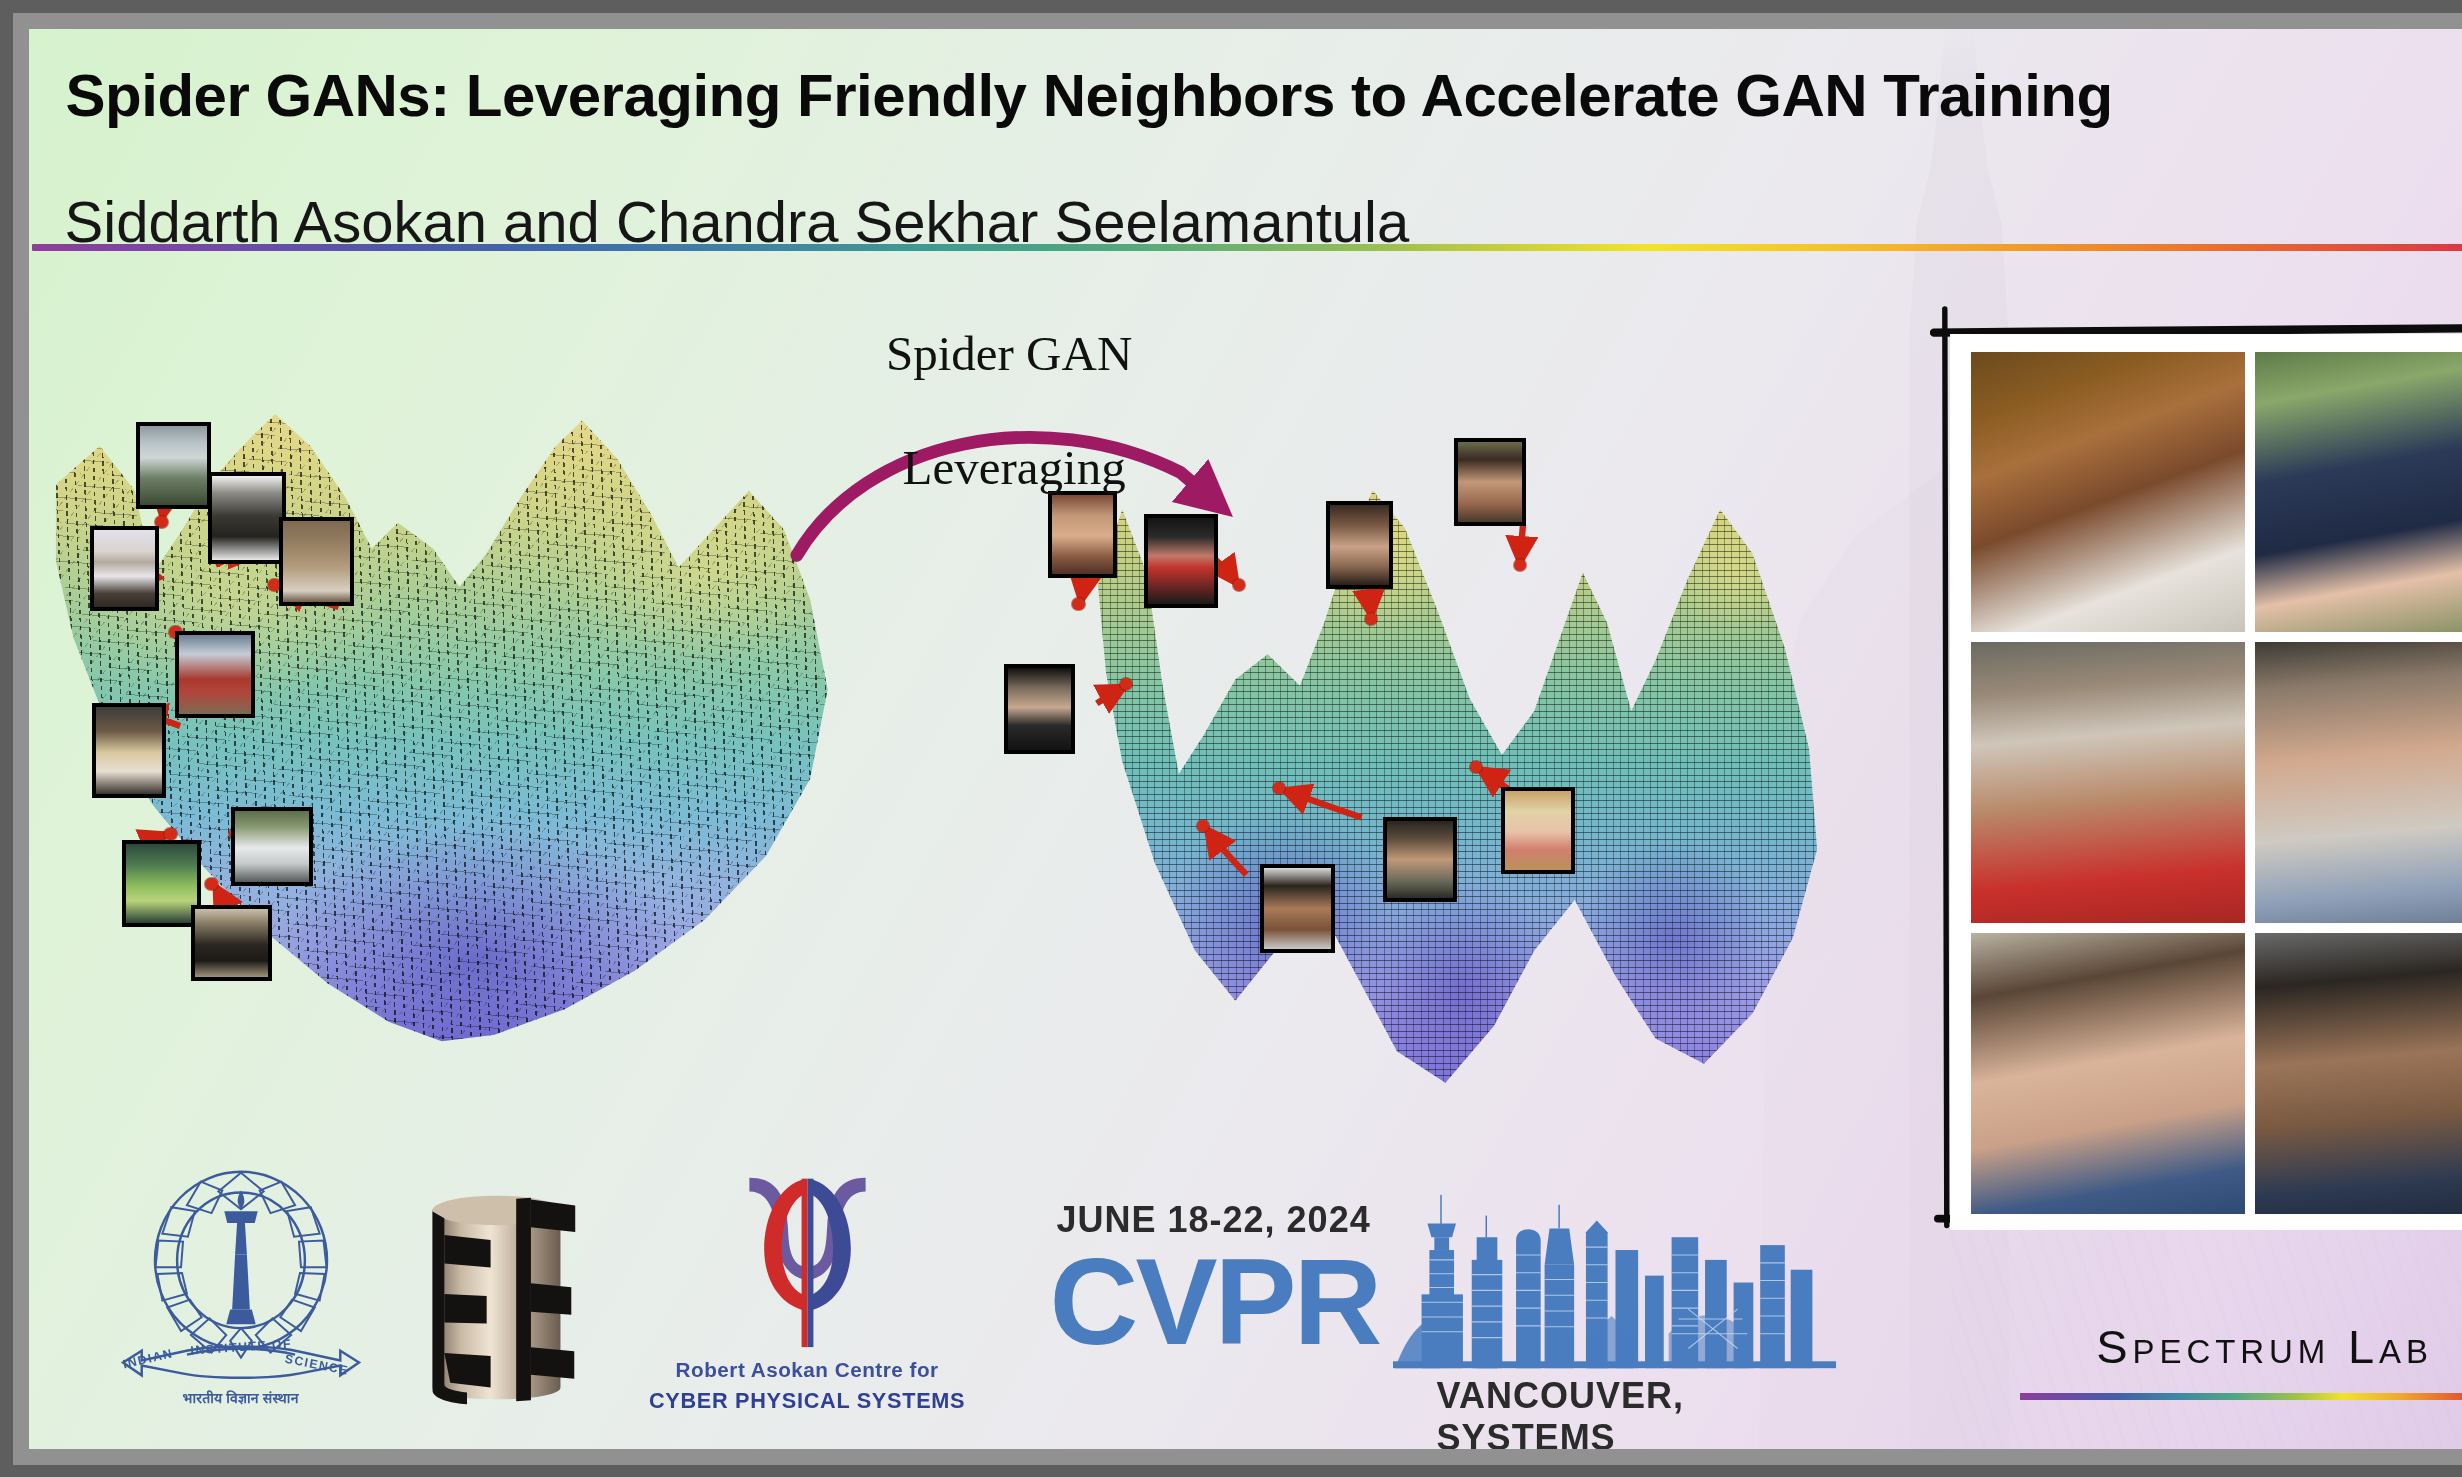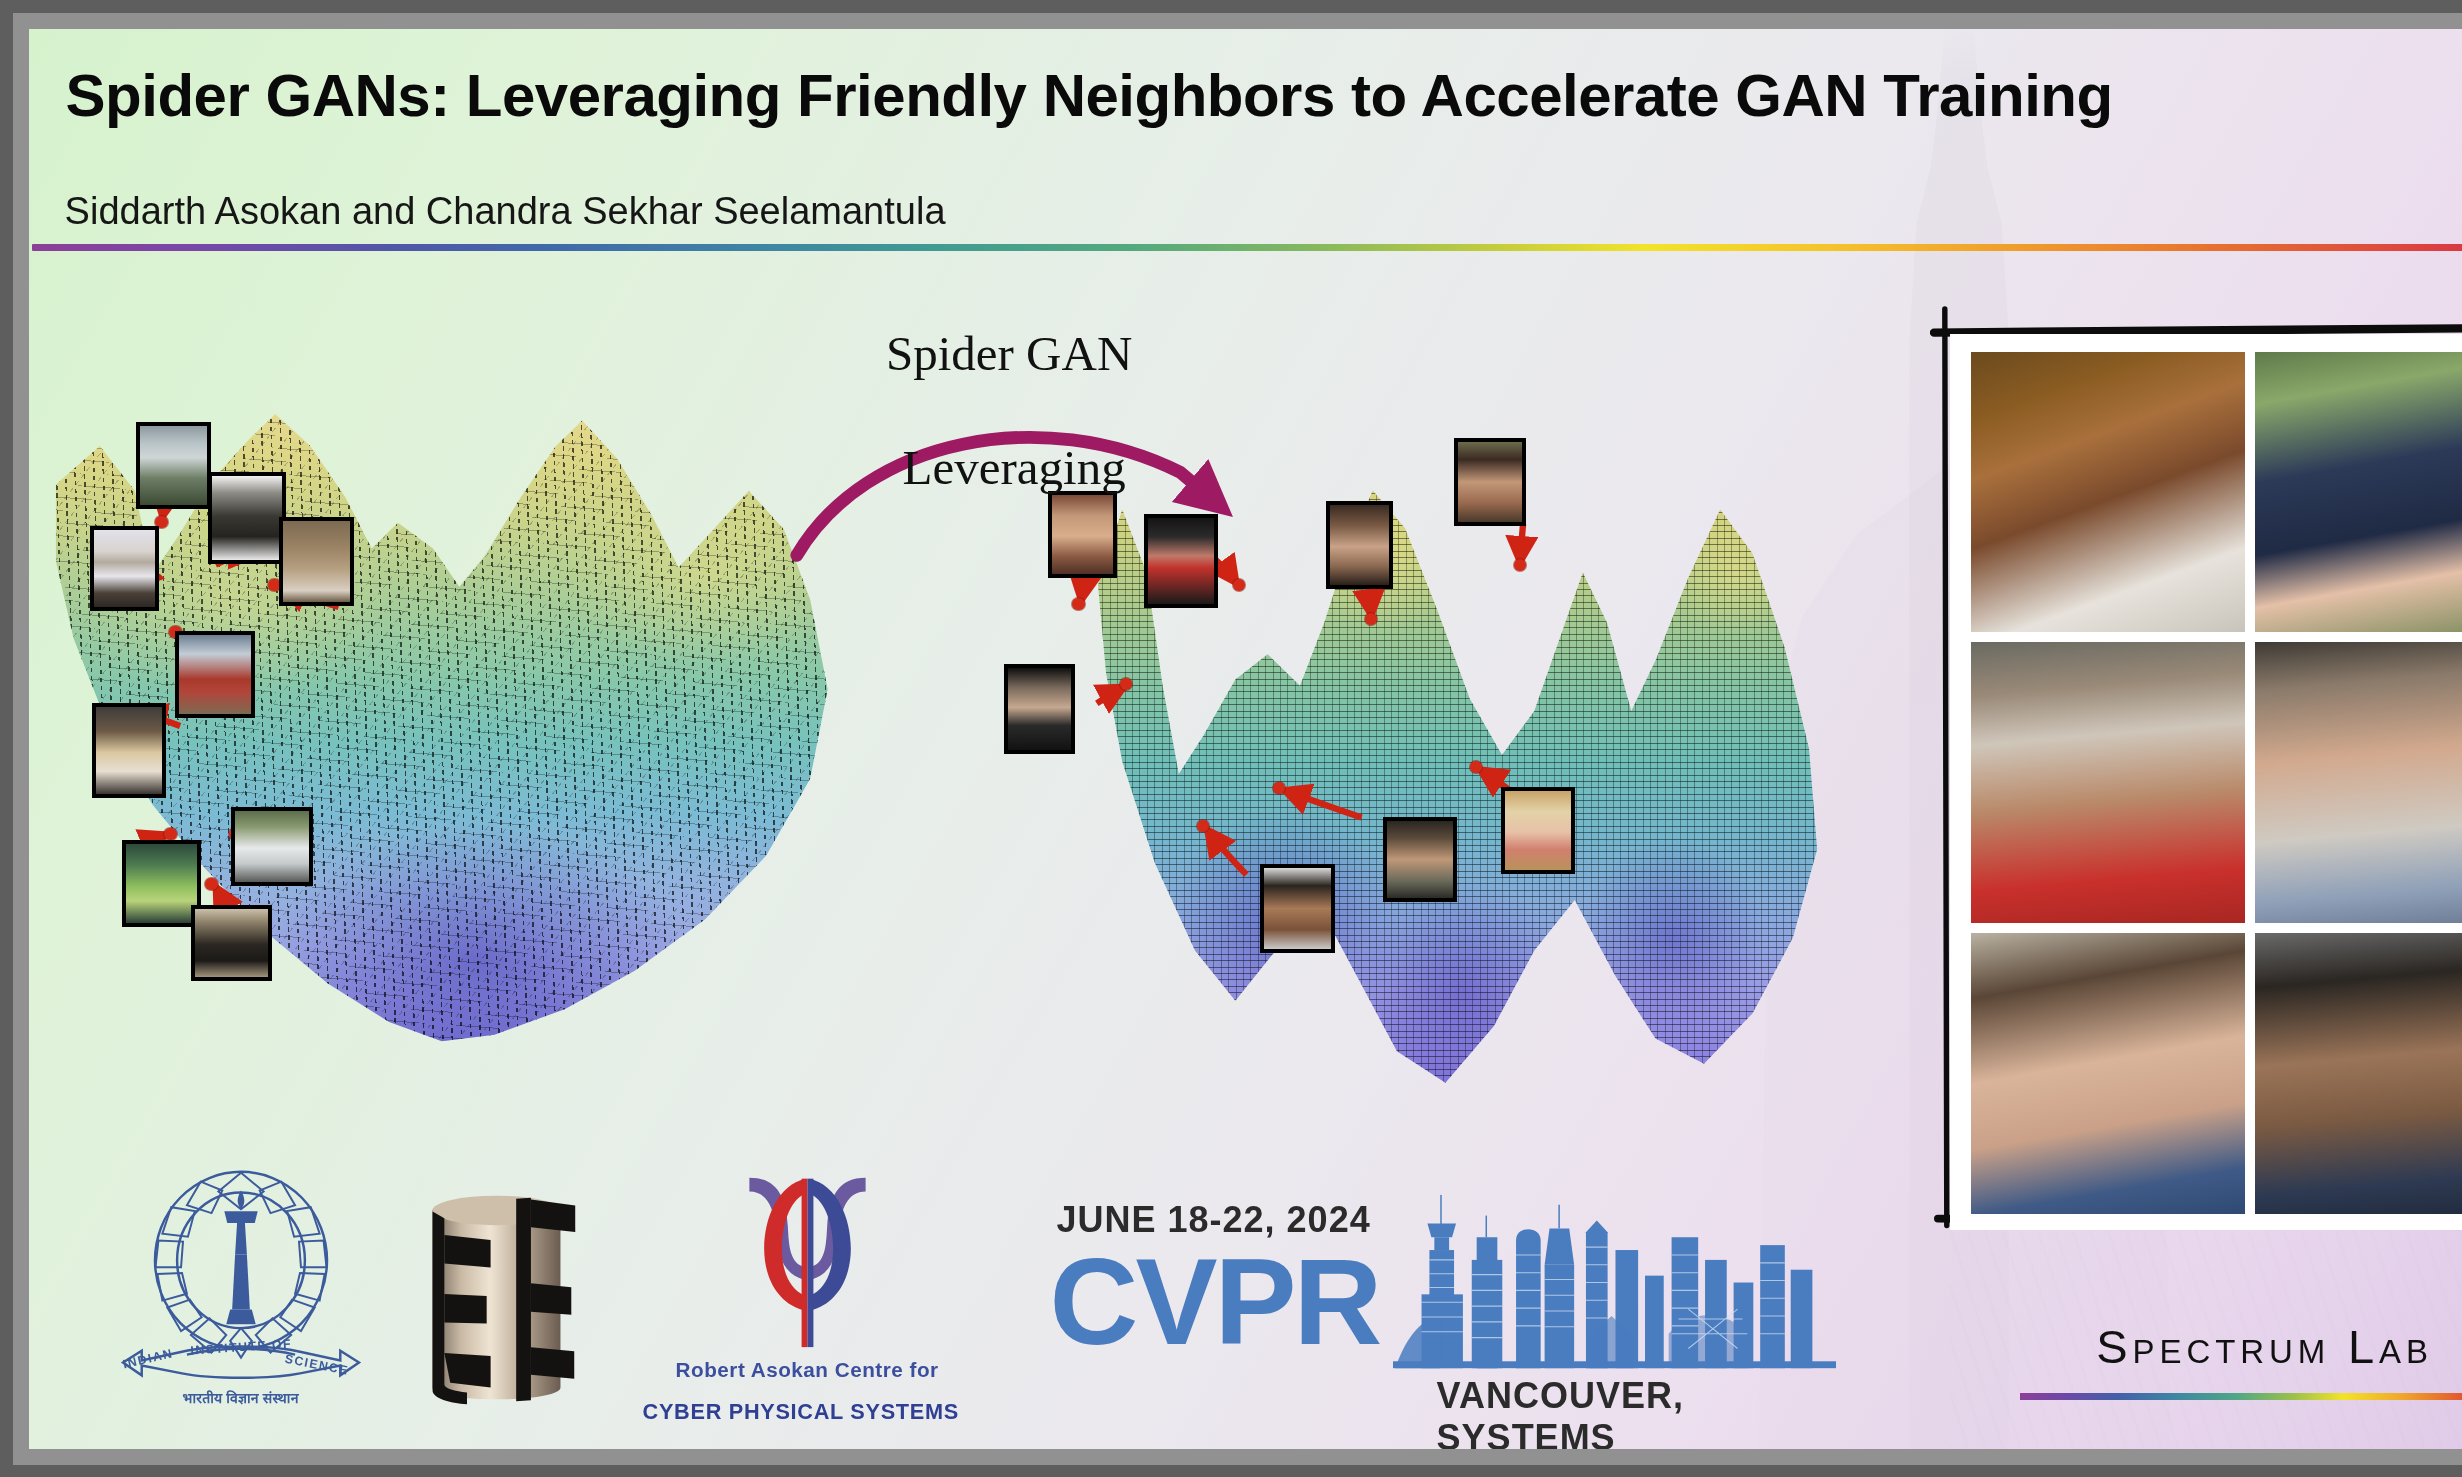--- a/index.html
+++ b/index.html
@@ -48,21 +48,21 @@
   }
 
   
   #title{
     position:absolute;left:37px;top:36px;width:2487px;
     font-size:60px;font-weight:bold;color:#0a0a0a;letter-spacing:-0.5px;
     line-height:1.02;white-space:nowrap;
   }
   #authors{
     position:absolute;left:36px;top:163px;width:2068px;
-    font-size:38px;font-weight:normal;color:#161616;
+    font-size:58px;font-weight:normal;color:#161616;
     line-height:1.02;white-space:nowrap;
   }
   #rainbow-rule{
     position:absolute;left:3.9px;top:215px;width:2561px;height:7.4px;
     background:linear-gradient(to right,
       #8c3f97 0%, #7a46a8 6%, #5156a8 14%, #3f69a9 20%,
       #3e83a4 28%, #3f9a93 35%, #53a97d 43%, #84b85f 50%,
       #c3cc3c 57%, #f2e32a 63%, #f5c42a 70%, #ef9a2c 78%,
       #e7722f 85%, #de4a3d 92%, #d31b4b 100%);
     border-radius:1px;
@@ -232,22 +232,22 @@
     position:absolute;left:0;top:226px;width:256px;text-align:center;
     color:#3b5b9c;font-size:14px;font-weight:bold;letter-spacing:0.2px;
   }
   #logo-ee{position:absolute;left:374px;top:1147px;width:187px;height:246px;}
   #logo-rbccps{position:absolute;left:606px;top:1128px;width:345px;height:276px;}
   #rbccps-l1{
     position:absolute;left:0;top:201px;width:345px;text-align:center;
     color:#3b4f9e;font-size:20.7px;font-weight:bold;letter-spacing:0.5px;
   }
   #rbccps-l2{
-    position:absolute;left:8px;top:231px;width:345px;text-align:left;
-    color:#2e3f94;font-size:21.7px;font-weight:bold;letter-spacing:0.7px;margin-top:11px;
+    position:absolute;left:0;top:231px;width:345px;text-align:center;
+    color:#2e3f94;font-size:21.7px;font-weight:bold;letter-spacing:0.7px;
   }
   #logo-cvpr{position:absolute;left:1019px;top:1157px;width:788px;height:256px;}
   #cvpr-date{
     position:absolute;left:8.9px;top:13.8px;color:#2b2b2b;
     font-size:36px;font-weight:bold;letter-spacing:1px;
   }
   #cvpr-word{
     position:absolute;left:2px;top:54px;color:#4a7cc0;
     font-size:123px;font-weight:bold;letter-spacing:-3px;line-height:1;
   }

